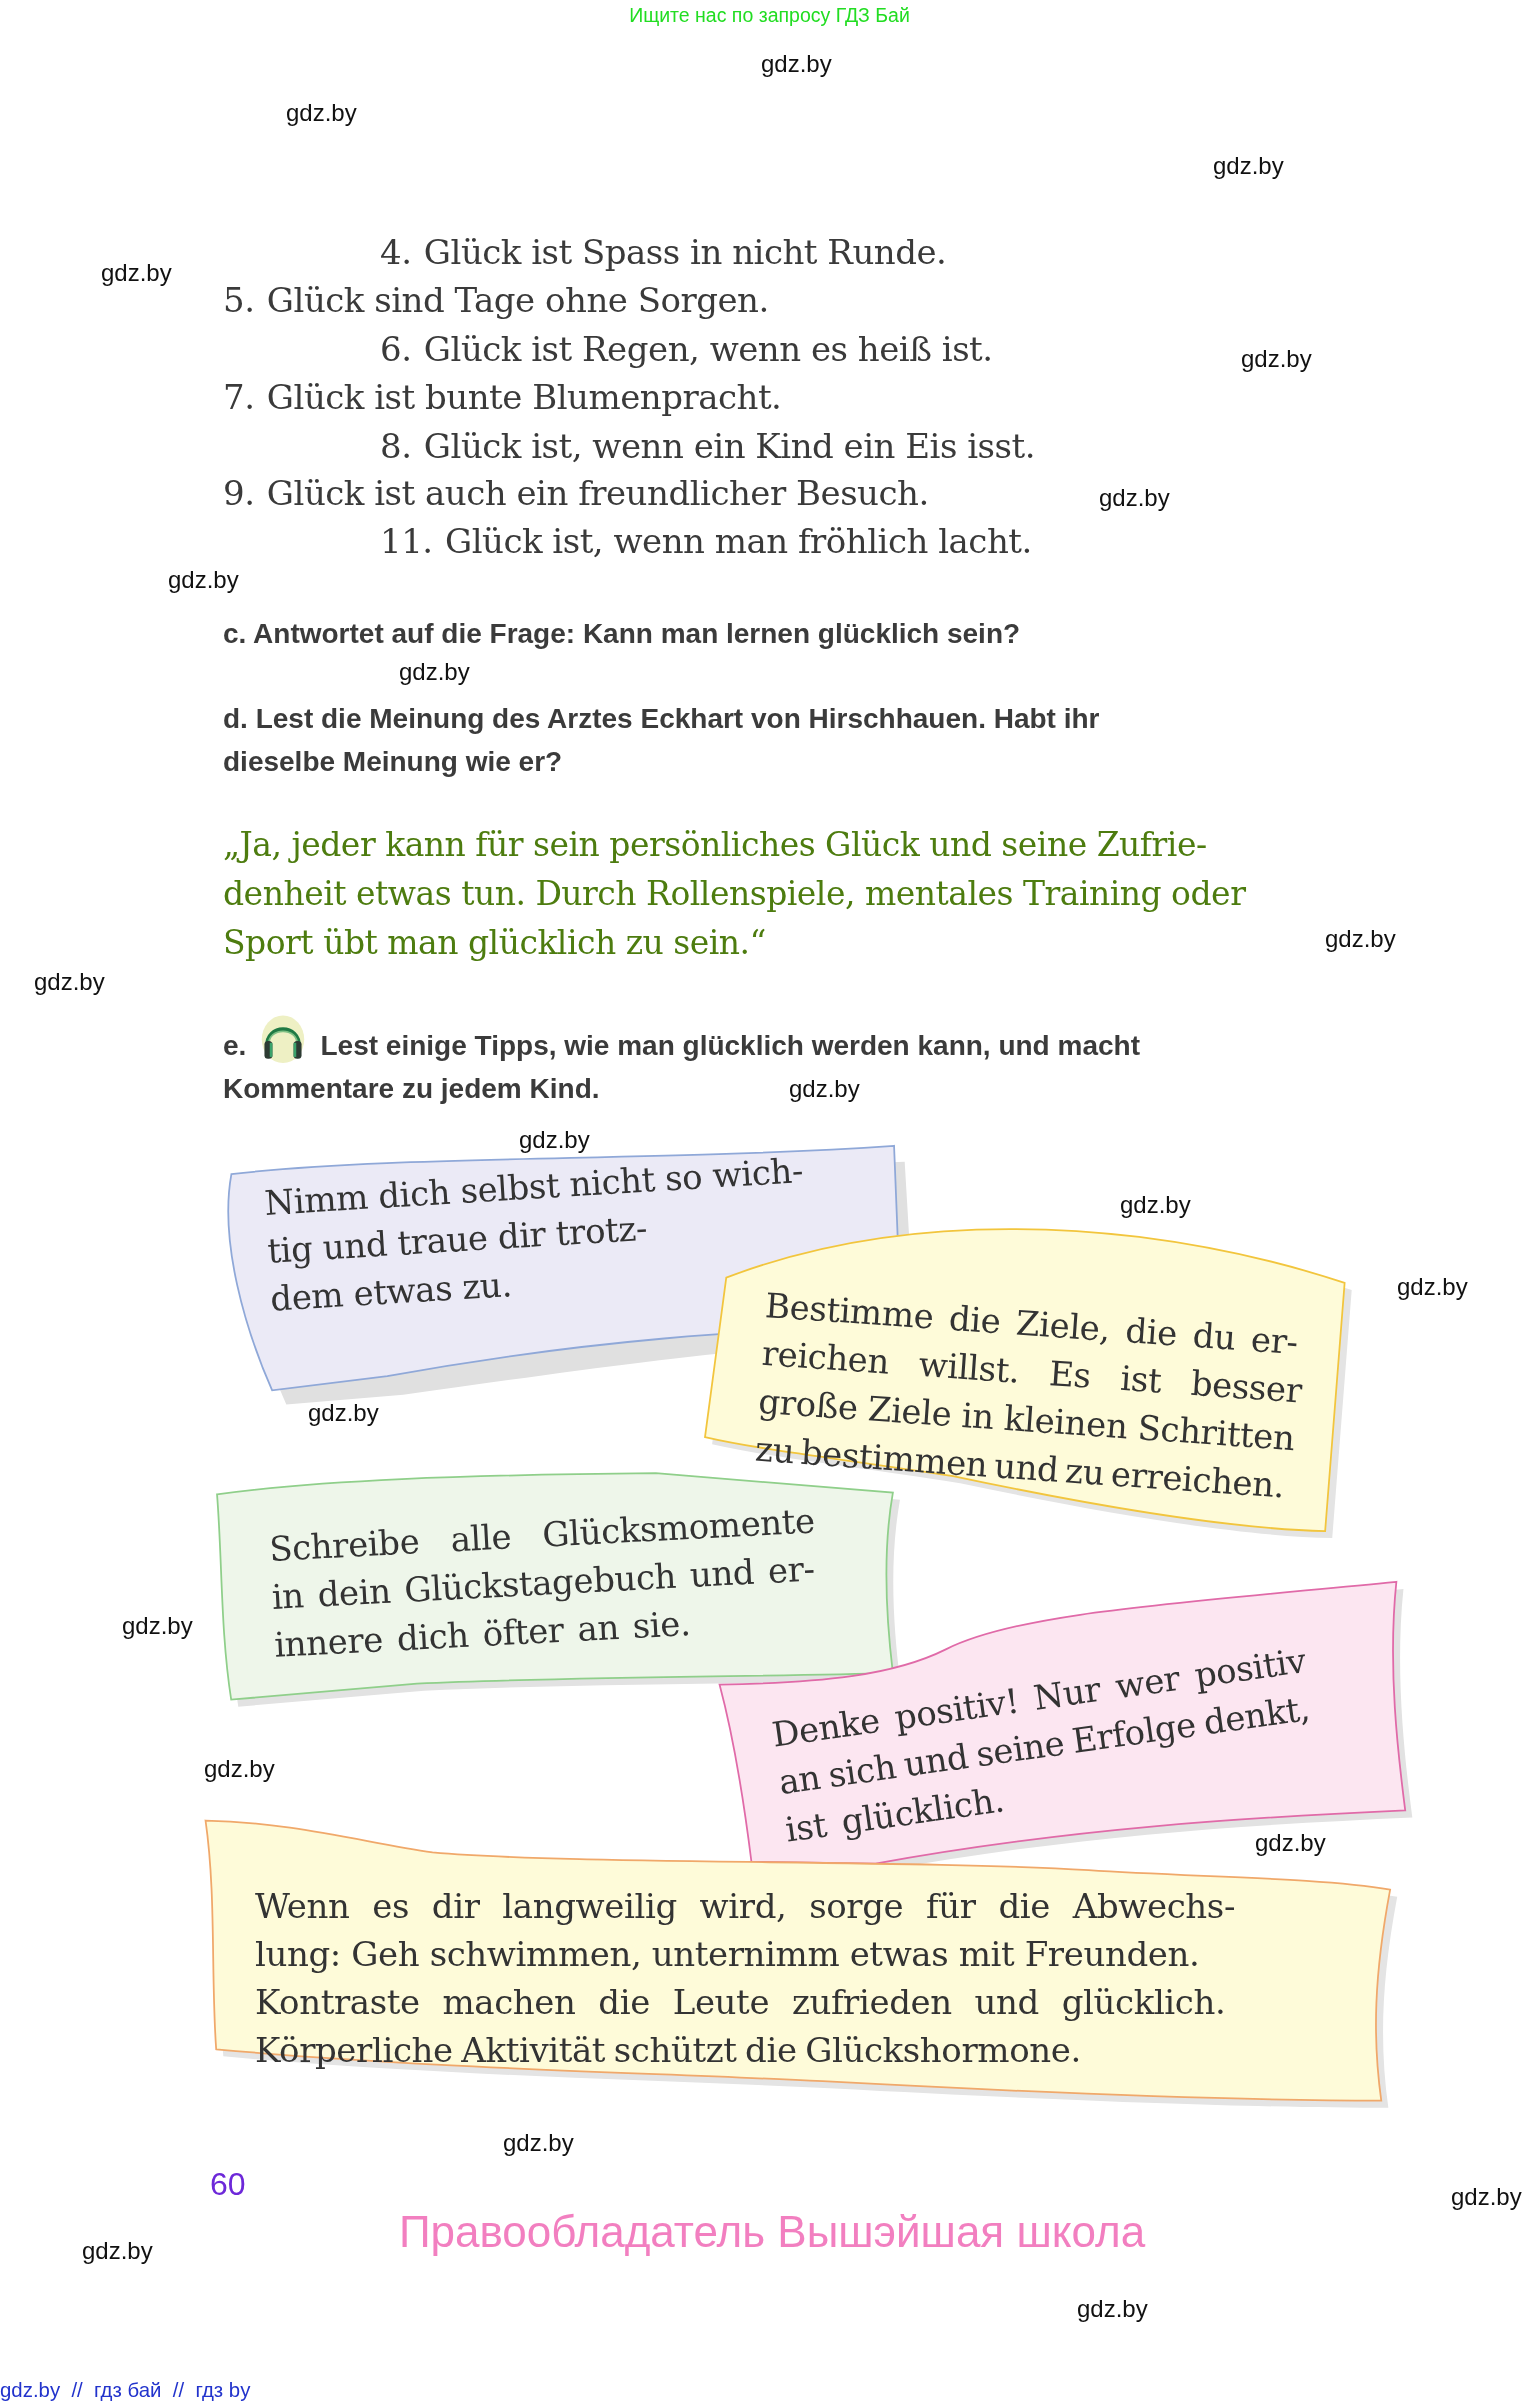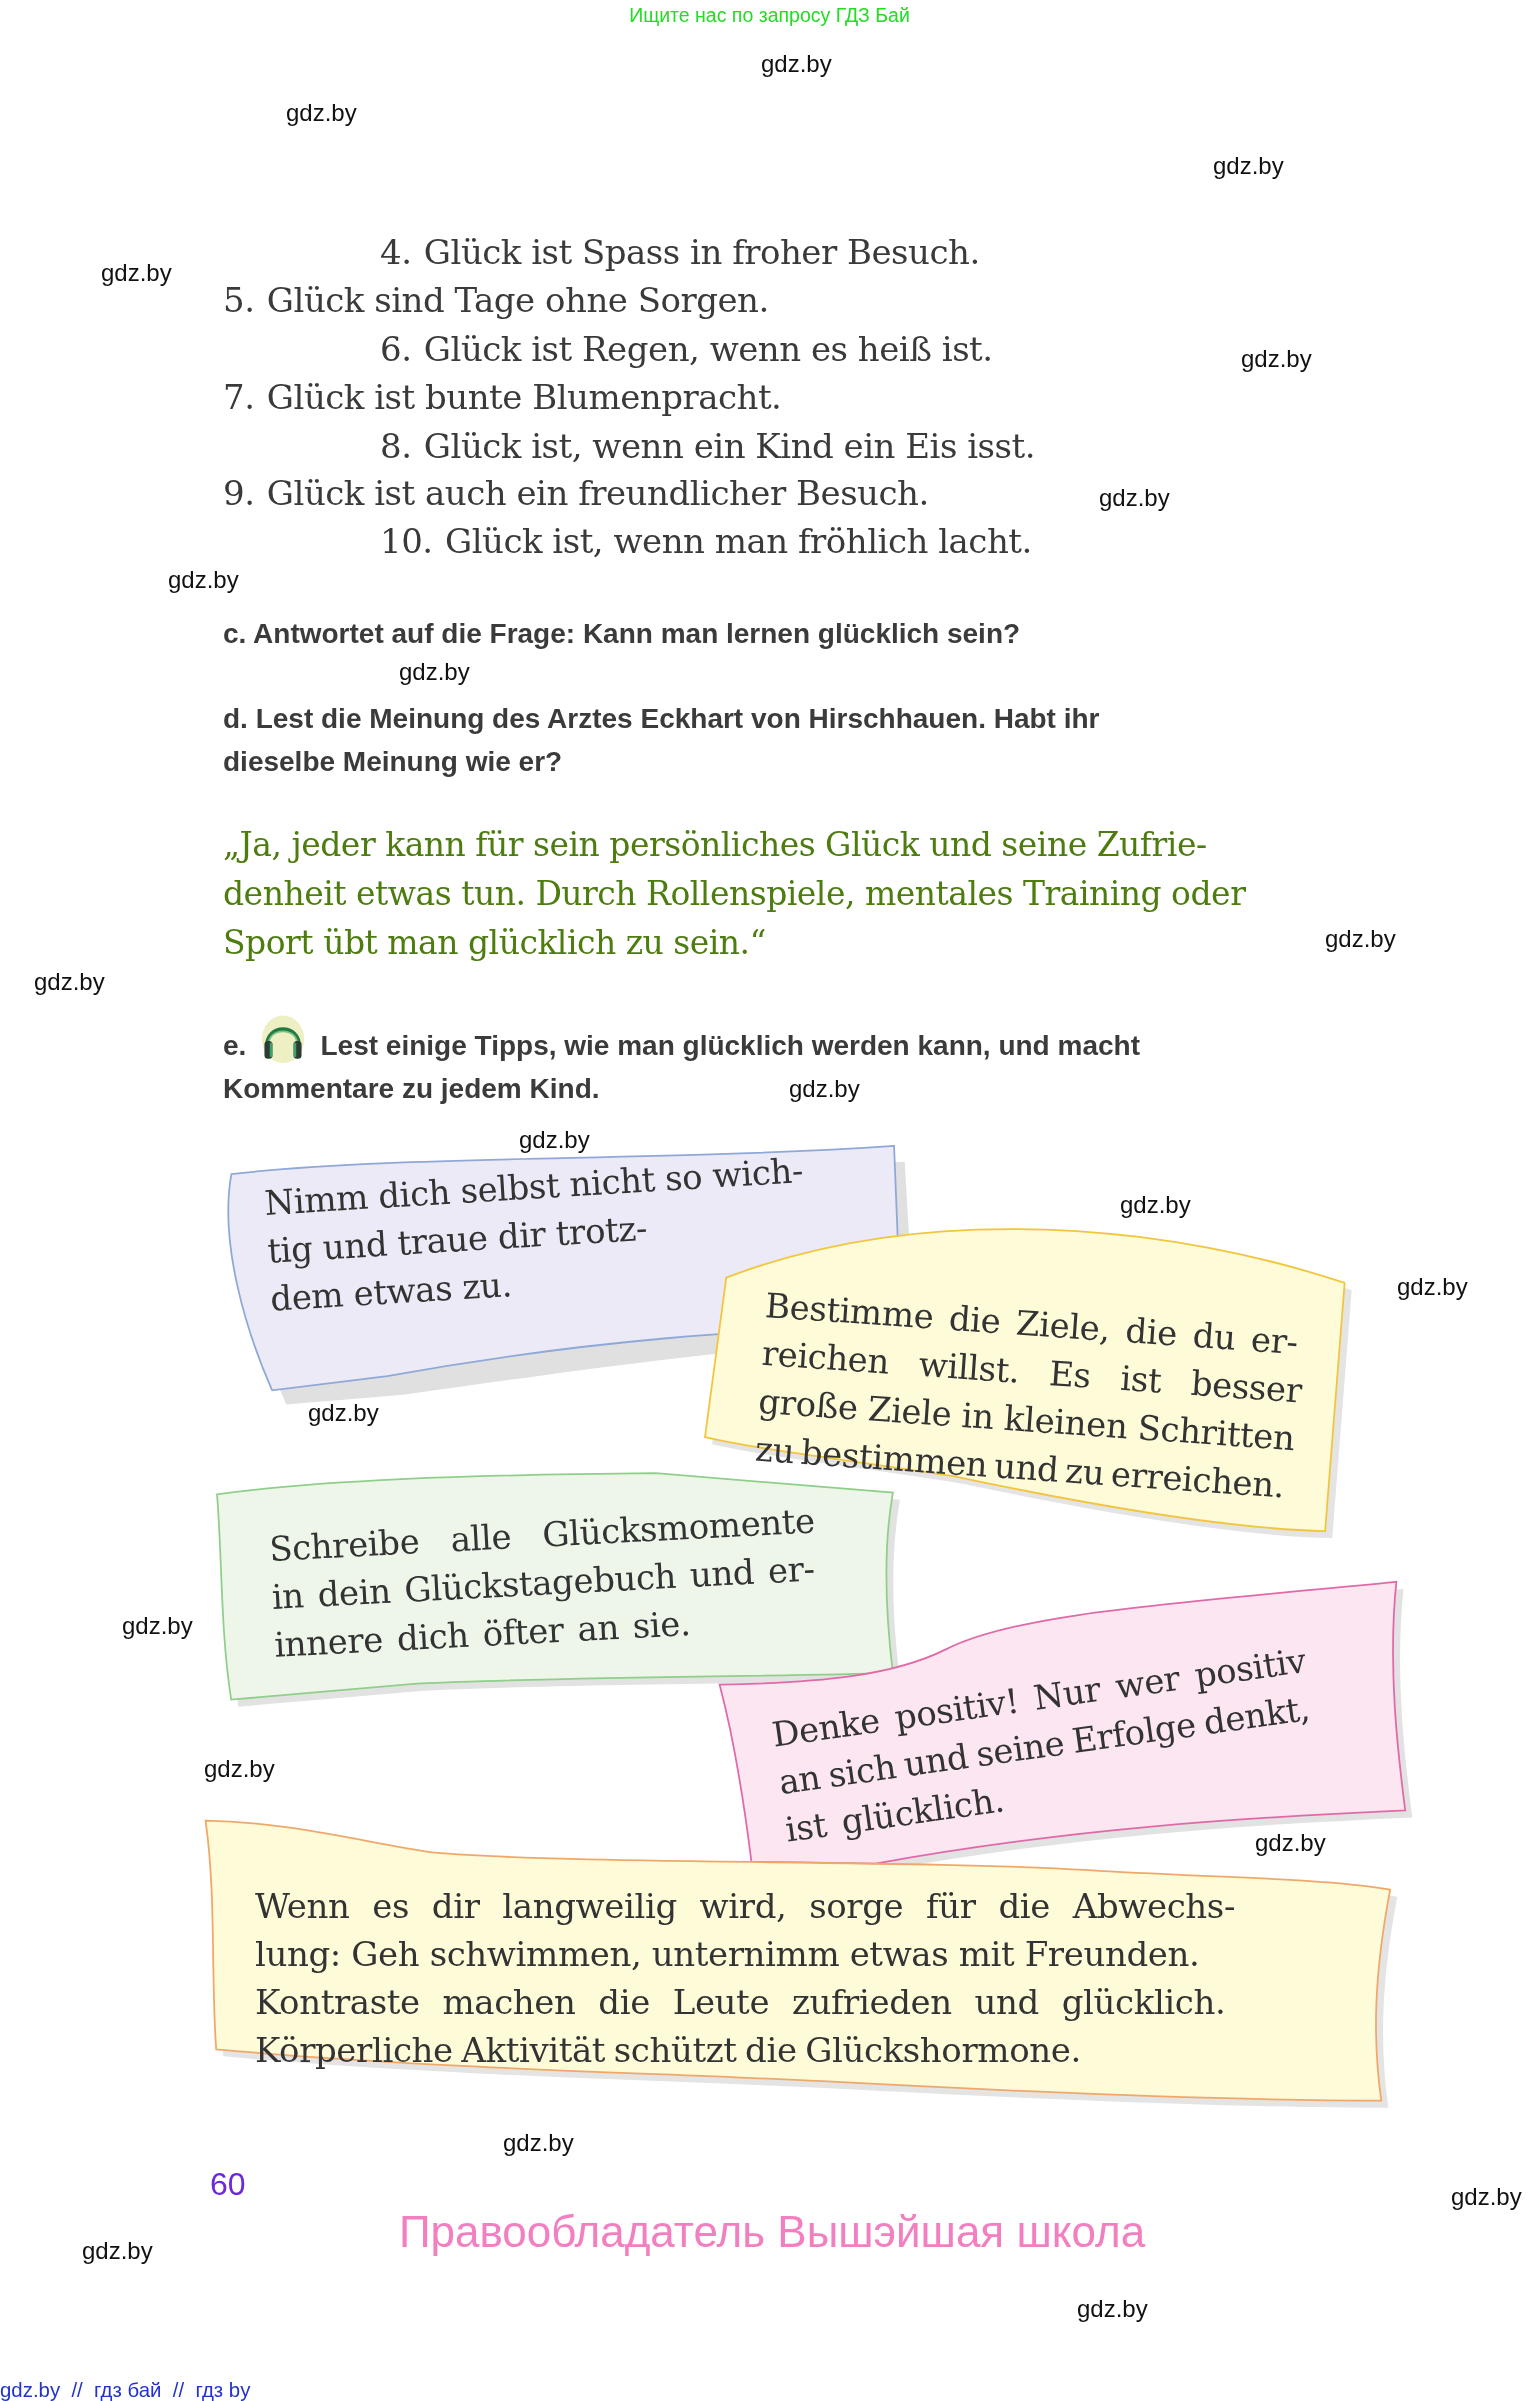--- a/index.html
+++ b/index.html
@@ -46,27 +46,27 @@
     <div class="abs wm" style="left: 560px; top: 1652px;">gdz.by</div>
     <div class="abs wm" style="left: 204px; top: 1755px;">gdz.by</div>
     <div class="abs wm" style="left: 1255px; top: 1829px;">gdz.by</div>
     <div class="abs wm" style="left: 1074px; top: 2072px;">gdz.by</div>
     <div class="abs wm" style="left: 503px; top: 2129px;">gdz.by</div>
     <div class="abs wm" style="left: 1451px; top: 2183px;">gdz.by</div>
     <div class="abs wm" style="left: 82px; top: 2237px;">gdz.by</div>
     <div class="abs wm" style="left: 1077px; top: 2295px;">gdz.by</div>
   </div>
 
-<div class="abs line" style="left:380px; top:232px;"><span class="num">4.</span><span>Glück ist Spass in froher Besuch.</span></div>
+<div class="abs line" style="left:380px; top:232px;"><span class="num">4.</span><span>Glück ist Spass in nicht Runde.</span></div>
 <div class="abs line" style="left:223px; top:280px;"><span class="num">5.</span><span>Glück sind Tage ohne Sorgen.</span></div>
 <div class="abs line" style="left:380px; top:329px;"><span class="num">6.</span><span>Glück ist Regen, wenn es heiß ist.</span></div>
 <div class="abs line" style="left:223px; top:377px;"><span class="num">7.</span><span>Glück ist bunte Blumenpracht.</span></div>
 <div class="abs line" style="left:380px; top:426px;"><span class="num">8.</span><span>Glück ist, wenn ein Kind ein Eis isst.</span></div>
 <div class="abs line" style="left:223px; top:473px;"><span class="num">9.</span><span>Glück ist auch ein freundlicher Besuch.</span></div>
-<div class="abs line" style="left:380px; top:521px;"><span class="num">10.</span><span>Glück ist, wenn man fröhlich lacht.</span></div>
+<div class="abs line" style="left:380px; top:521px;"><span class="num">11.</span><span>Glück ist, wenn man fröhlich lacht.</span></div>
 
 <div class="abs task" style="top:612px;">c. Antwortet auf die Frage: Kann man lernen glücklich sein?</div>
 
 <div class="abs task" style="top:697px;">
   <div style="white-space:nowrap;">d. Lest die Meinung des Arztes Eckhart von Hirschhauen. Habt ihr</div>
   <div>dieselbe Meinung wie er?</div>
 </div>
 
 <div class="abs quote" style="top:820px;">
   <span>„Ja, jeder kann für sein persönliches Glück und seine Zufrie-</span>

